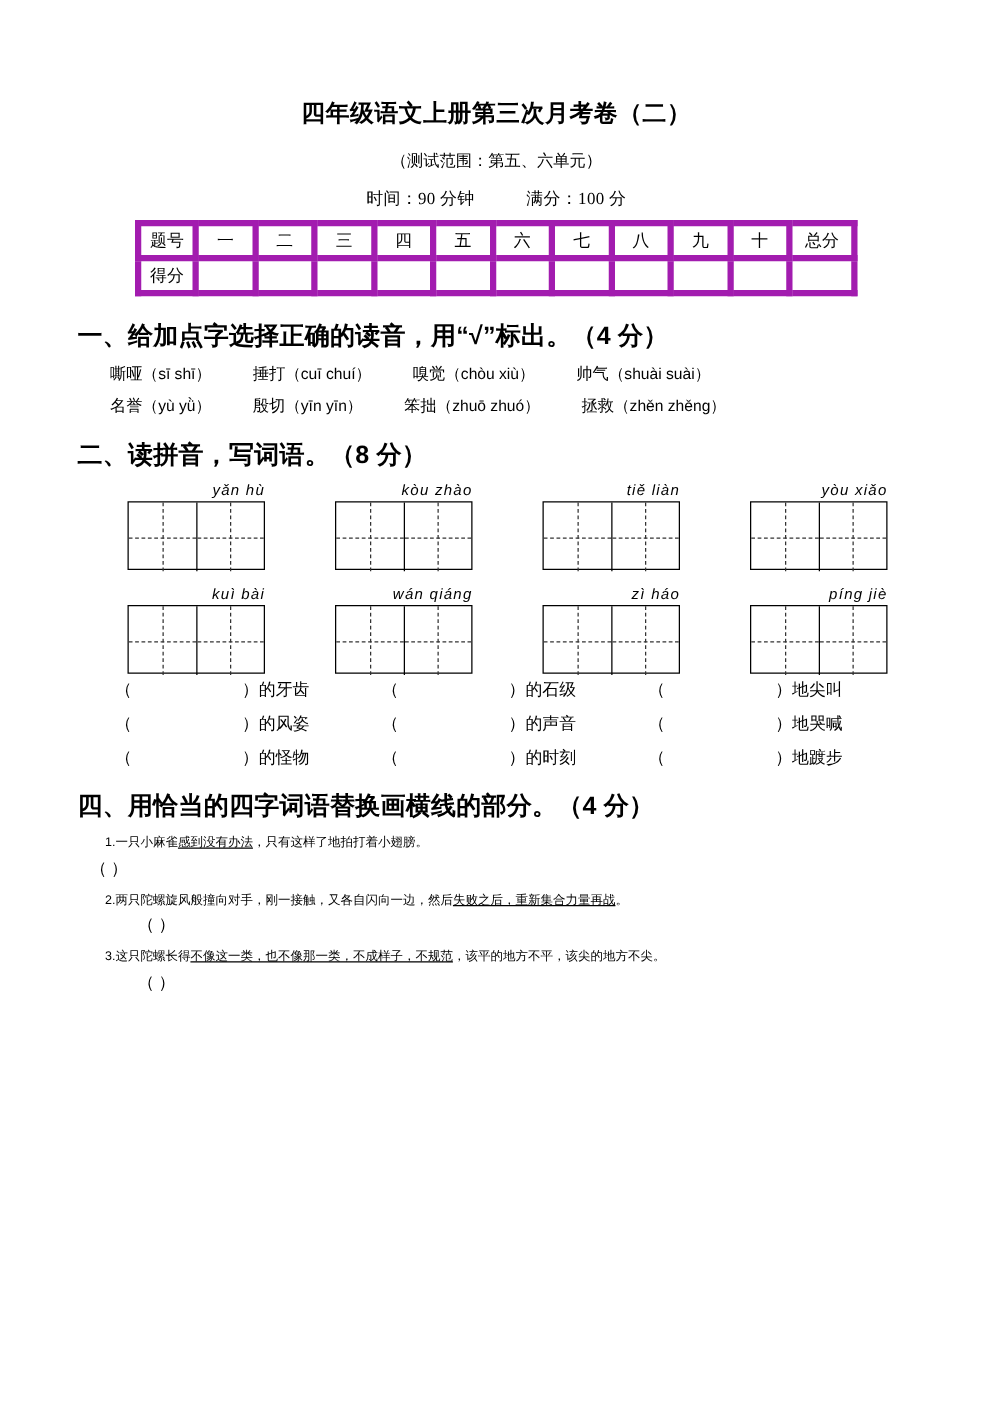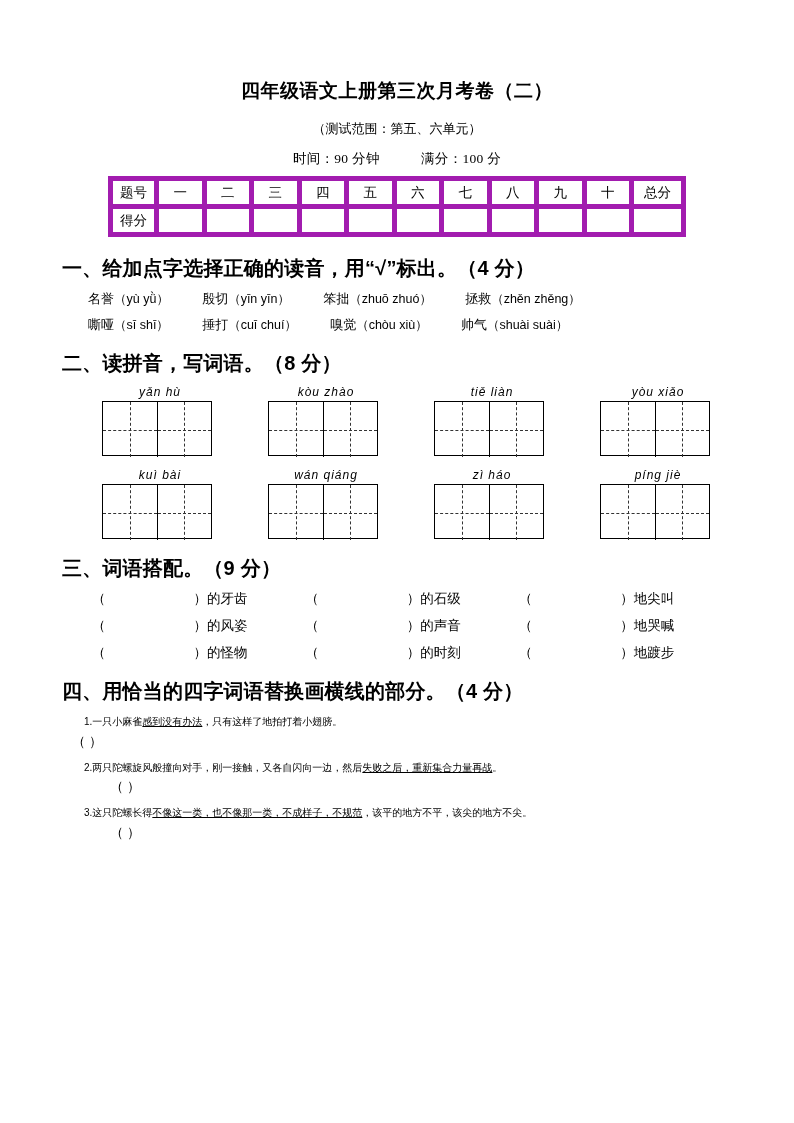--- a/index.html
+++ b/index.html
@@ -72,21 +72,21 @@
   .py { font-family: "Liberation Sans", sans-serif; font-size: 12.5px; }
   .sp1 { display: inline-block; width: 30px; }
 
   
   .grid-block {
     display: flex;
     justify-content: space-between;
     padding: 0 22px 0 40px;
     margin-bottom: 4px;
   }
-  .grid-cell-wrap { text-align: center; }
+  .grid-cell-wrap { text-align: right; }
   .grid-py {
     font-family: "Liberation Sans", sans-serif;
     font-style: italic;
     font-size: 12px;
     letter-spacing: 1px;
     margin-bottom: 2px;
     padding-left: 6px;
   }
   .tzg {
     display: flex;
@@ -183,31 +183,31 @@
       <td></td>
       <td></td>
       <td></td>
       <td class="total"></td>
     </tr>
   </tbody>
     </table>
 
   <h2 class="sec">一、给加点字选择正确的读音，用“√”标出。（4 分）</h2>
   <div class="pinyin-row">
+    <span class="item"><span>嘶哑</span><span class="py">（sī  shī）</span></span><span class="sp1"></span>
+    <span class="item"><span>捶打</span><span class="py">（cuī  chuí）</span></span><span class="sp1"></span>
+    <span class="item"><span>嗅觉</span><span class="py">（chòu  xiù）</span></span><span class="sp1"></span>
+    <span class="item"><span>帅气</span><span class="py">（shuài  suài）</span></span>
+  </div>
+  <div class="pinyin-row">
     <span class="item"><span>名誉</span><span class="py">（yù  yǜ）</span></span><span class="sp1"></span>
     <span class="item"><span>殷切</span><span class="py">（yīn  yīn）</span></span><span class="sp1"></span>
     <span class="item"><span>笨拙</span><span class="py">（zhuō  zhuó）</span></span><span class="sp1"></span>
     <span class="item"><span>拯救</span><span class="py">（zhěn  zhěng）</span></span>
   </div>
-  <div class="pinyin-row">
-    <span class="item"><span>嘶哑</span><span class="py">（sī  shī）</span></span><span class="sp1"></span>
-    <span class="item"><span>捶打</span><span class="py">（cuī  chuí）</span></span><span class="sp1"></span>
-    <span class="item"><span>嗅觉</span><span class="py">（chòu  xiù）</span></span><span class="sp1"></span>
-    <span class="item"><span>帅气</span><span class="py">（shuài  suài）</span></span>
-  </div>
 
   <h2 class="sec">二、读拼音，写词语。（8 分）</h2>
   <div class="grid-block">
     <div class="grid-cell-wrap">
       <div class="grid-py">yǎn  hù</div>
       <div class="tzg">
           <div class="sq"></div>
           <div class="sq"></div>
         </div>
     </div>
@@ -258,21 +258,20 @@
     </div>
     <div class="grid-cell-wrap">
       <div class="grid-py">píng  jiè</div>
       <div class="tzg">
           <div class="sq"></div>
           <div class="sq"></div>
         </div>
     </div>
   </div>
 
-  <h2 class="sec">三、词语搭配。（9 分）</h2>
   <div class="match-row">
     <div class="match-col">（<span class="paren"></span><span>）的牙齿</span></div>
     <div class="match-col">（<span class="paren"></span><span>）的石级</span></div>
     <div class="match-col">（<span class="paren"></span><span>）地尖叫</span></div>
   </div>
   <div class="match-row">
     <div class="match-col">（<span class="paren"></span><span>）的风姿</span></div>
     <div class="match-col">（<span class="paren"></span><span>）的声音</span></div>
     <div class="match-col">（<span class="paren"></span><span>）地哭喊</span></div>
   </div>

